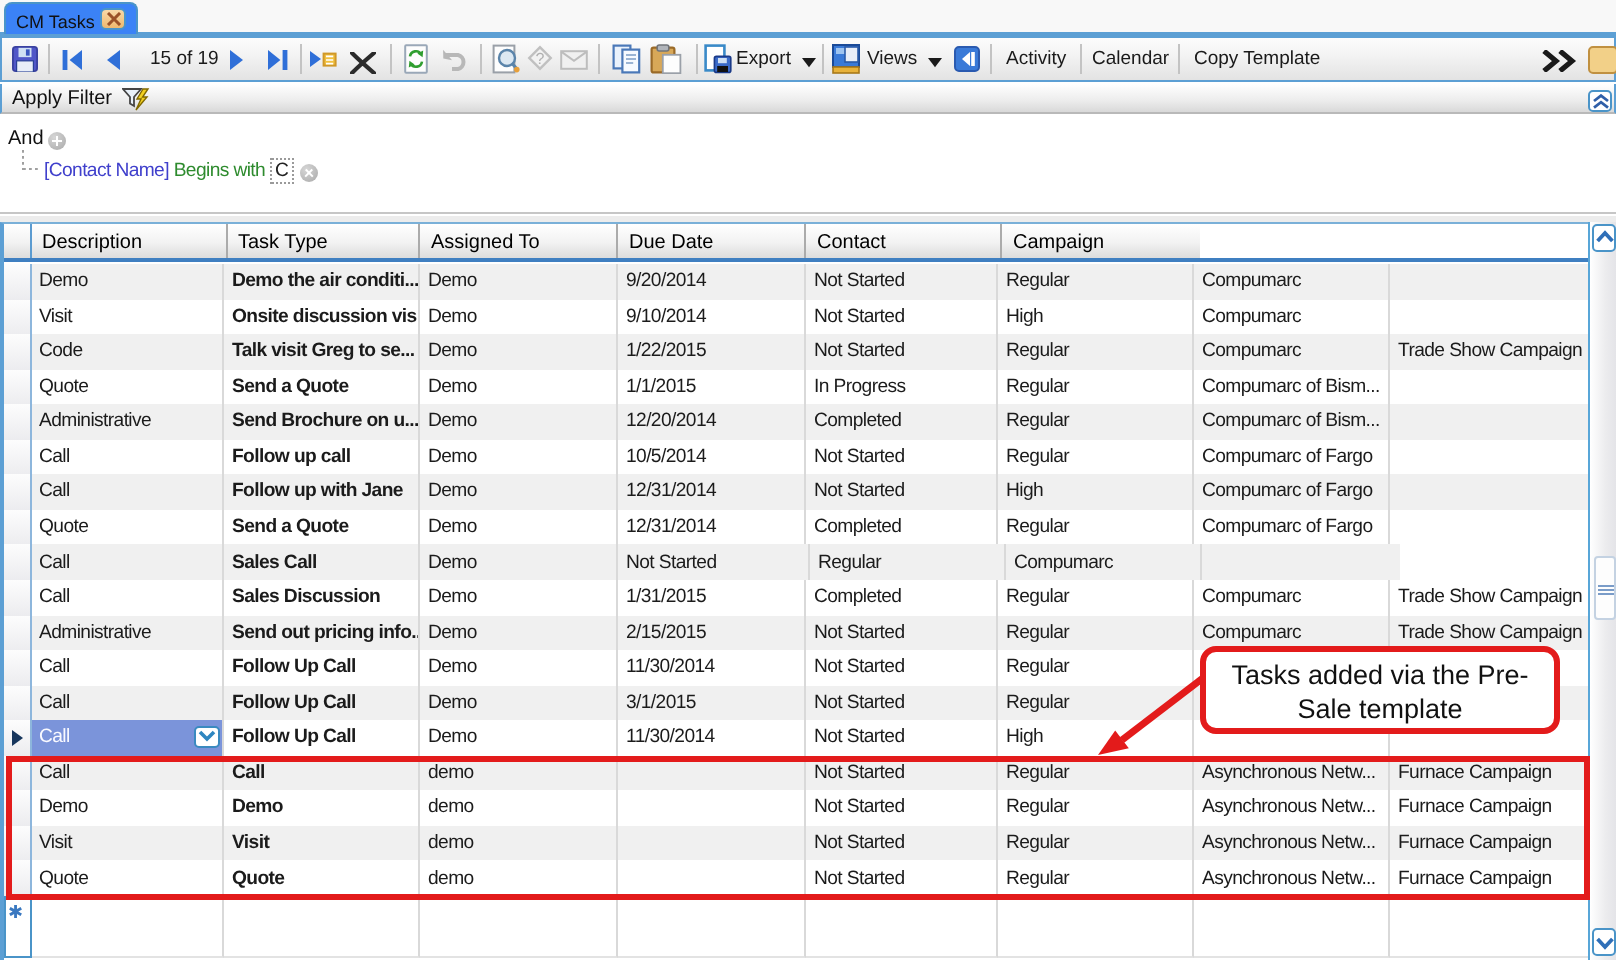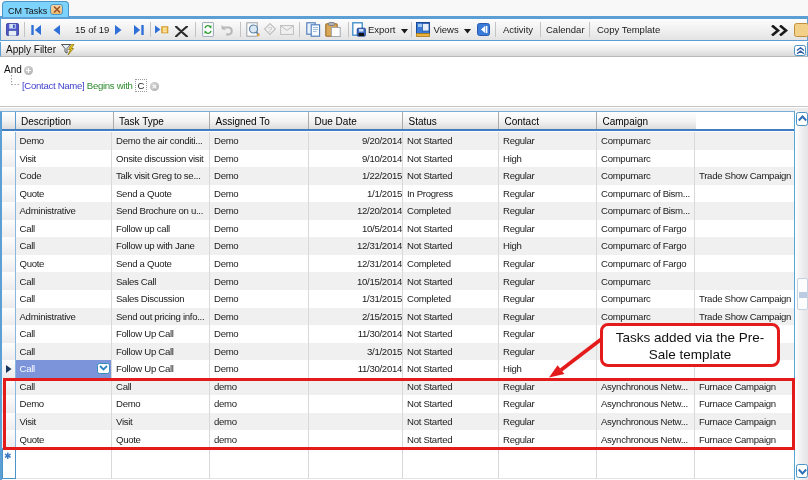--- a/index.html
+++ b/index.html
@@ -1,21 +1,21 @@
 <!DOCTYPE html>
 <html><head><meta charset="utf-8"><style>
 * { margin:0; padding:0; box-sizing:border-box; }
 html,body { width:808px; height:480px; overflow:hidden; background:#fff;
   font-family:"Liberation Sans", sans-serif; }
 #app { position:relative; width:808px; height:480px; background:#fff; }
 .abs { position:absolute; }
 
 
 #tabstrip { position:absolute; left:0; top:0; width:808px; height:17px; background:#f8f8f8; }
-#tab { position:absolute; left:2px; top:1px; width:67px; height:16px; background:#7dd3fc;
+#tab { position:absolute; left:2px; top:1px; width:67px; height:16px; background:#3b82f6;
   border:1.5px solid #4a94c8; border-bottom:none; border-radius:4px 4px 0 0;
   font-size:9px; color:#111; padding:3.5px 0 0 5px; }
 #tabx { position:absolute; left:50px; top:3.5px; width:13px; height:11px;
   background:linear-gradient(#f8d9a8,#eeb96e); border:1px solid #4a94c8; border-radius:3px;
   text-align:center; }
 #tabline { position:absolute; left:0; top:16px; width:808px; height:1.5px; background:#5c9fd4; }
 
 
 #toolbar { position:absolute; left:0; top:17.5px; width:808px; height:23.5px;
   border:1.3px solid #5c9fd4; border-bottom-width:1.6px;
@@ -51,21 +51,21 @@
 .h { background:linear-gradient(#ffffff,#f2f2f2 55%,#dcdcdc);
   border-right:1px solid #ababab; font-size:10px; color:#000; padding:4px 0 0 5.5px;
   white-space:nowrap; overflow:hidden; }
 #ghead .hsel { width:13.5px; border-right:1.5px solid #5b9bd0; }
 .row { position:absolute; left:2px; width:792px; height:31px; display:flex; background:#fff; }
 .rowsel { width:13.5px; border-right:1.5px solid #8db6dc;
   background:linear-gradient(#fdfdfd,#ededf0 55%,#dfdfe3); border-bottom:1px solid #c9ced4; }
 .c { font-size:9.6px; letter-spacing:-0.3px; color:#1b1b1b; padding:3.2px 0 0 4px; white-space:nowrap; overflow:hidden;
   border-right:1px solid #d9d9d9; border-bottom:1px solid #e3e3e3; }
 .c.band { background:#f0f0f0; }
-.c1 { width:96.5px; } .c2 { width:98px; } .c3 { width:99px; } .c4 { width:94px; text-align:right; padding-right:0; }
+.c1 { width:96.5px; } .c2 { width:98px;font-weight:bold; } .c3 { width:99px; } .c4 { width:94px; padding-right:12px; }
 .c5 { width:96px; } .c6 { width:98px; } .c7 { width:98px; } .c8 { width:99px; border-right:none; }
 .selcell { background:#7b94da; color:#f8f8ff; position:relative; }
 .seltxt { color:#fafaff; }
 .combo { position:absolute; right:1.5px; top:2.8px; width:12.5px; height:11px; background:#fff;
   border:1.2px solid #3a8ac0; border-radius:2.5px; }
 .newsel { width:13.5px; border:1.6px solid #4a94c8; background:#fff; position:relative; }
 .star { position:absolute; left:1px; top:2px; font-size:9px; color:#3a78c0; }
 
 
 #vsb { position:absolute; left:794px; top:111px; width:14px; height:369px;
@@ -235,21 +235,20 @@
 </div>
 <div id="gap"></div>
 
 <div id="grid">
   <div id="ghead">
     <div class="h hsel"></div>
     <div class="h" style="width:98px">Description</div>
     <div class="h" style="width:96.5px">Task Type</div>
     <div class="h" style="width:99px">Assigned To</div>
     <div class="h" style="width:94px">Due Date</div>
-    <div class="h" style="width:96px">Status</div>
     <div class="h" style="width:98px">Contact</div>
     <div class="h" style="width:99px;border-right:none">Campaign</div>
   </div>
 </div>
 <div class="row" style="top:132.0px">
       <div class="rowsel"></div>
       <div class="c c1 band">Demo</div>
       <div class="c c2 band">Demo the air conditi...</div>
       <div class="c c3 band">Demo</div>
       <div class="c c4 band">9/20/2014</div>
@@ -333,21 +332,20 @@
       <div class="c c5">Completed</div>
       <div class="c c6">Regular</div>
       <div class="c c7">Compumarc of Fargo</div>
       <div class="c c8"></div>
     </div>
 <div class="row" style="top:272.4px">
       <div class="rowsel"></div>
       <div class="c c1 band">Call</div>
       <div class="c c2 band">Sales Call</div>
       <div class="c c3 band">Demo</div>
-      <div class="c c4 band">10/15/2014</div>
       <div class="c c5 band">Not Started</div>
       <div class="c c6 band">Regular</div>
       <div class="c c7 band">Compumarc</div>
       <div class="c c8 band"></div>
     </div>
 <div class="row" style="top:289.95000000000005px">
       <div class="rowsel"></div>
       <div class="c c1">Call</div>
       <div class="c c2">Sales Discussion</div>
       <div class="c c3">Demo</div>

